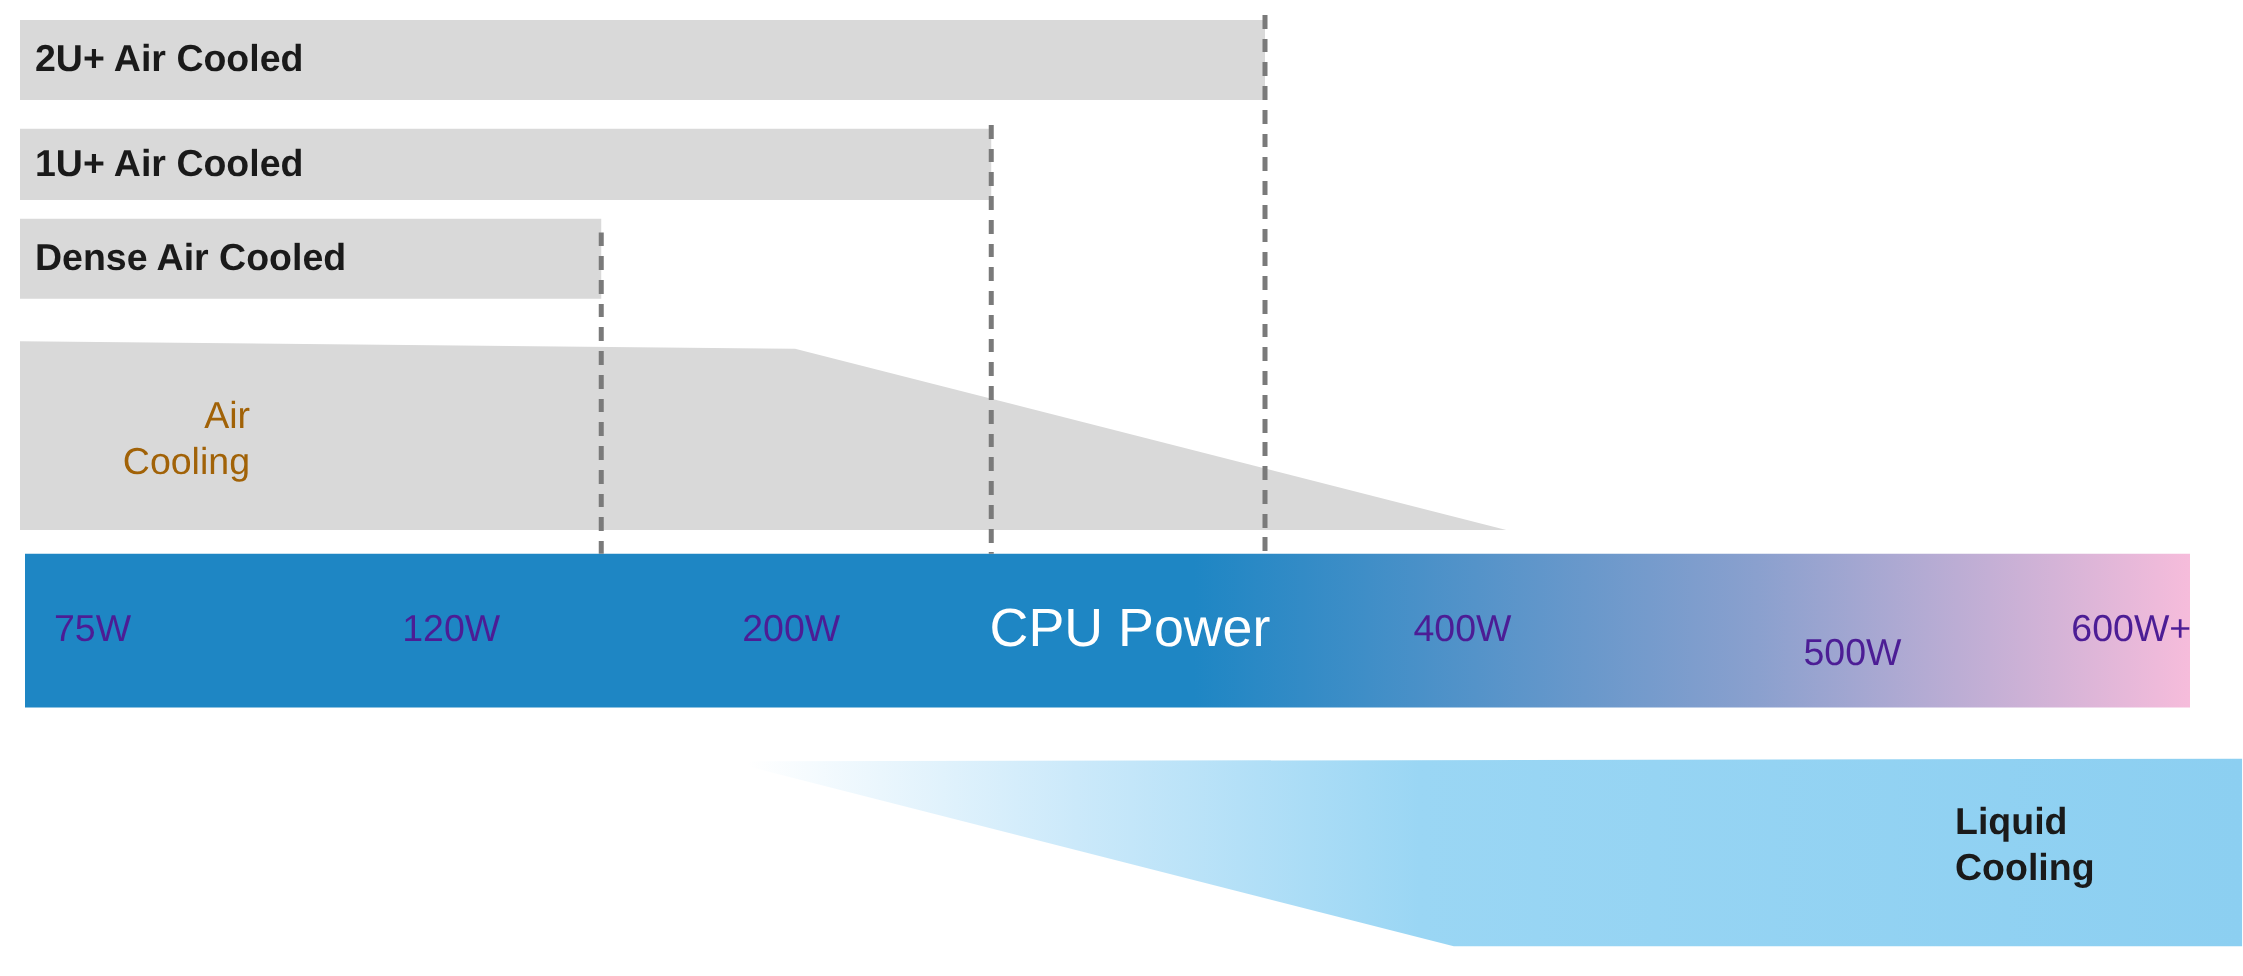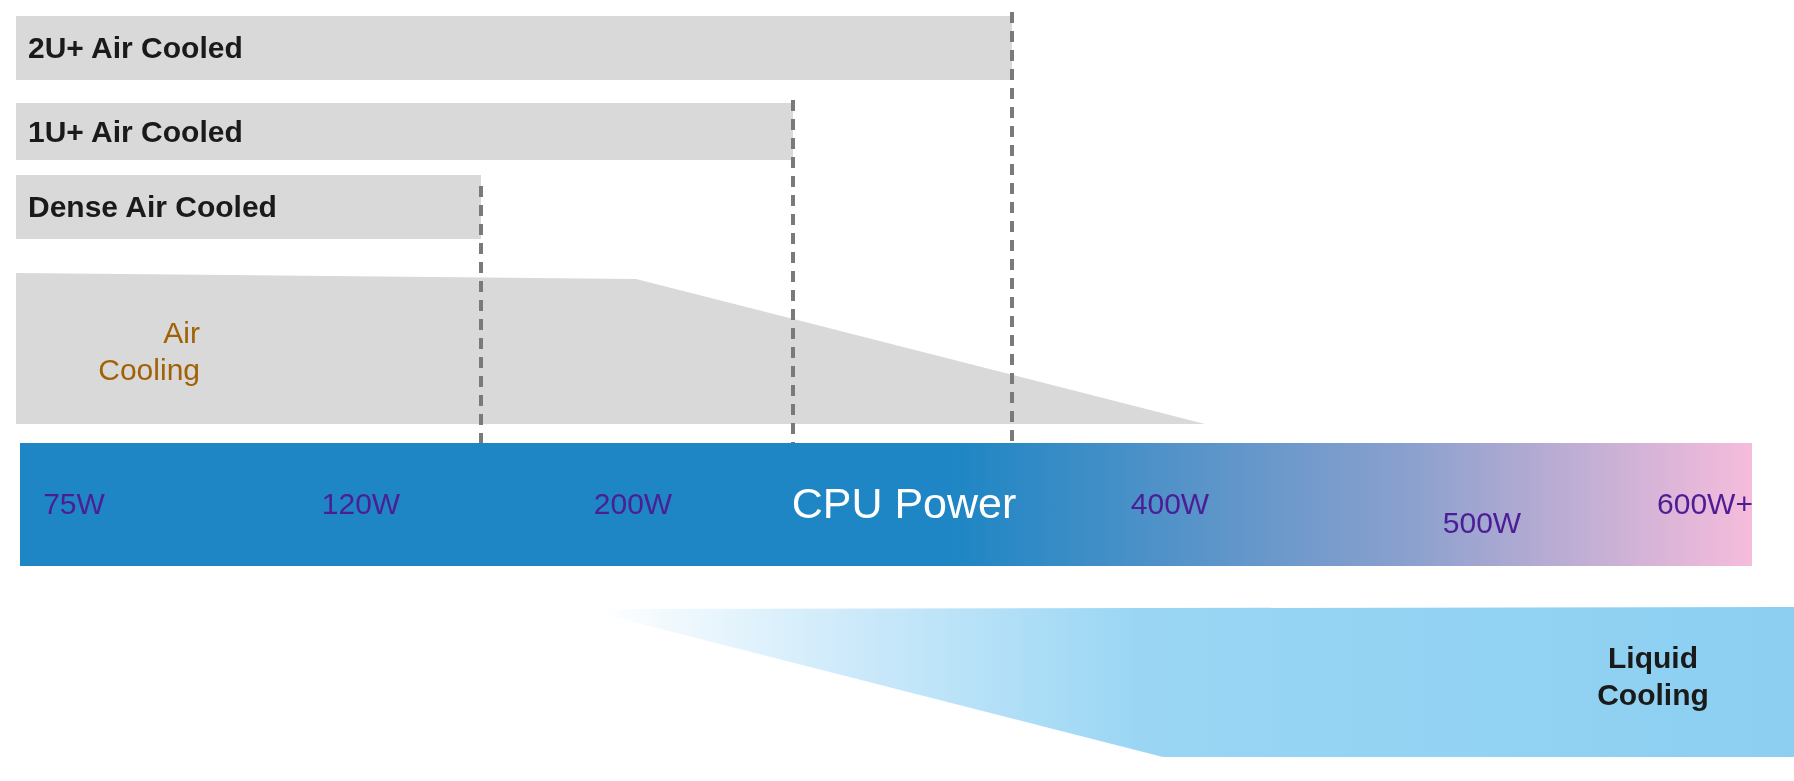--- a/index.html
+++ b/index.html
@@ -69,21 +69,20 @@
     transform: translate(-50%, -50%);
     color: #ffffff;
     font-size: 43px;
     white-space: nowrap;
     z-index: 6;
   }
   .liquid-label {
     position: absolute;
     left: 1564px; top: 640px;
     width: 178px;
-    text-align: center;
     font-size: 30px;
     font-weight: bold;
     color: #1a1a1a;
     line-height: 1.22;
     z-index: 7;
   }
 </style>
 </head>
 <body>
 

